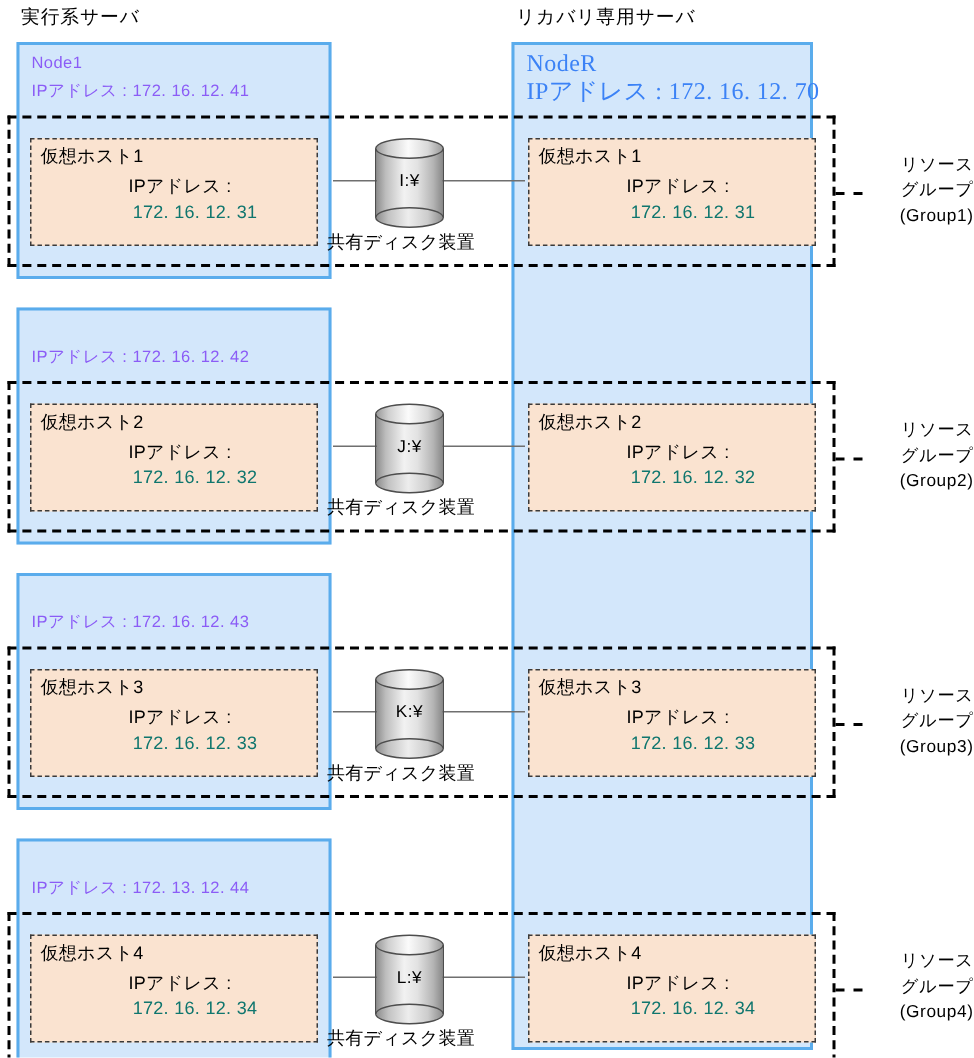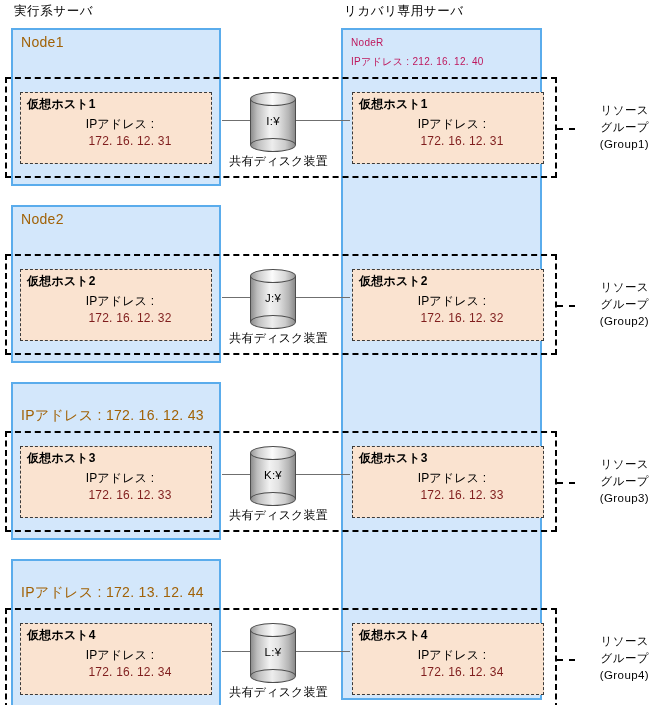--- a/index.html
+++ b/index.html
@@ -16,63 +16,63 @@
     letter-spacing:0.6px;white-space:nowrap;color:#000;
   }
 
   
   .noder-column{
     position:absolute;left:341px;top:28px;width:201px;height:672px;
     background:#d3e7fb;border:2px solid #5aacec;box-sizing:border-box;
   }
   .noder-head{
     position:absolute;left:351px;top:33px;width:190px;
-    font-size:10px;line-height:19px;letter-spacing:0.3px;
-    white-space:nowrap;color:#be185d;
+    font-size:16px;line-height:19px;letter-spacing:0.3px;
+    white-space:nowrap;color:#3b82f6;font-family:Liberation Serif, serif;
   }
 
   
   .node-box{
     position:absolute;left:11px;width:210px;
     background:#d3e7fb;border:2px solid #5aacec;box-sizing:border-box;
   }
   .node-head{
     position:absolute;left:21px;width:200px;
-    font-size:14px;line-height:19px;letter-spacing:0.3px;
-    white-space:nowrap;color:#a16207;
+    font-size:11px;line-height:19px;letter-spacing:0.3px;
+    white-space:nowrap;color:#8b5cf6;
   }
 
   
   .rg-box{
     position:absolute;left:5px;width:552px;
     border:2.5px dashed #000;box-sizing:border-box;
     background:transparent;
   }
 
   
   .vhost{
     position:absolute;width:192px;height:72px;
     background:#fae3d0;border:1.9px dashed #3a3a3a;
     box-sizing:border-box;
   }
   .vhost-title{
     position:absolute;left:6px;top:4px;
     font-size:12px;line-height:15px;letter-spacing:0.2px;
-    white-space:nowrap;color:#000;font-weight:bold;
+    white-space:nowrap;color:#000;
   }
   .vhost-iplabel{
     position:absolute;left:0;top:23px;width:192px;
     text-align:center;font-size:12px;line-height:16px;
     letter-spacing:0.2px;white-space:nowrap;color:#000;
     padding-left:6px;box-sizing:border-box;
   }
   .vhost-ipval{
     position:absolute;left:0;top:40px;width:192px;
     text-align:center;font-size:12px;line-height:16px;
-    letter-spacing:0.2px;white-space:nowrap;color:#7f1d1d;
+    letter-spacing:0.2px;white-space:nowrap;color:#0f766e;
     padding-left:26px;box-sizing:border-box;
   }
 
   
   .disk-wrap{position:absolute;width:110px;}
   .cyl{
     position:absolute;left:32px;top:4px;width:46px;height:60px;
   }
   .cyl-body{
     position:absolute;left:0;top:7px;width:46px;height:46px;
@@ -91,21 +91,21 @@
     border:1px solid #4d4d4d;border-radius:50%;
     background:linear-gradient(to right,#8d8d8d 0%,#c2c2c2 18%,#ededed 48%,#cccccc 78%,#8d8d8d 100%);
     box-sizing:border-box;
   }
   .cyl-label{
     position:absolute;left:0;top:22px;width:46px;text-align:center;
     font-size:11.5px;line-height:14px;color:#000;
     letter-spacing:0.3px;white-space:nowrap;z-index:3;
   }
   .disk-caption{
-    position:absolute;left:0;top:66px;width:110px;text-align:right;
+    position:absolute;left:0;top:66px;width:110px;text-align:left;
     font-size:12px;line-height:15px;letter-spacing:0.2px;
     white-space:nowrap;color:#000;
   }
   .wire{
     position:absolute;height:0;border-top:1.6px solid #6f6f6f;
   }
 
   
   .rg-label{
     position:absolute;left:575px;width:74px;text-align:right;
@@ -120,24 +120,25 @@
 <body>
 
 <div class="canvas">
 
   <div class="col-header" style="left:14px;top:4px;">実行系サーバ</div>
 
   <div class="col-header" style="left:344px;top:4px;">リカバリ専用サーバ</div>
 
   <div class="noder-column"></div>
   <div class="noder-head" style="top:33px;">NodeR</div>
-  <div class="noder-head" style="top:52px;">IPアドレス : 212. 16. 12. 40</div>
+  <div class="noder-head" style="top:52px;">IPアドレス : 172. 16. 12. 70</div>
 
   <div class="node-box" style="top:28px;height:158px;"></div>
   <div class="node-head" style="top:33px;">Node1</div>
+  <div class="node-head" style="top:52px;">IPアドレス : 172. 16. 12. 41</div>
 
   <div class="rg-box" style="top:77px;height:101px;"></div>
 
   <div class="vhost" style="left:20px;top:92px;">
     <div class="vhost-title">仮想ホスト1</div>
     <div class="vhost-iplabel">IPアドレス :</div>
     <div class="vhost-ipval">172. 16. 12. 31</div>
   </div>
 
   <div class="wire" style="left:222px;top:120px;width:30px;"></div>
@@ -158,21 +159,21 @@
     <div class="vhost-iplabel">IPアドレス :</div>
     <div class="vhost-ipval">172. 16. 12. 31</div>
   </div>
 
   <div class="rg-leader" style="left:557px;top:128px;"></div>
   <div class="rg-label" style="top:102px;">リソース</div>
   <div class="rg-label" style="top:119px;">グループ</div>
   <div class="rg-label" style="top:136px;">(Group1)</div>
 
   <div class="node-box" style="top:205px;height:158px;"></div>
-  <div class="node-head" style="top:210px;">Node2</div>
+  <div class="node-head" style="top:229px;">IPアドレス : 172. 16. 12. 42</div>
 
   <div class="rg-box" style="top:254px;height:101px;"></div>
 
   <div class="vhost" style="left:20px;top:269px;">
     <div class="vhost-title">仮想ホスト2</div>
     <div class="vhost-iplabel">IPアドレス :</div>
     <div class="vhost-ipval">172. 16. 12. 32</div>
   </div>
 
   <div class="wire" style="left:222px;top:297px;width:30px;"></div>

